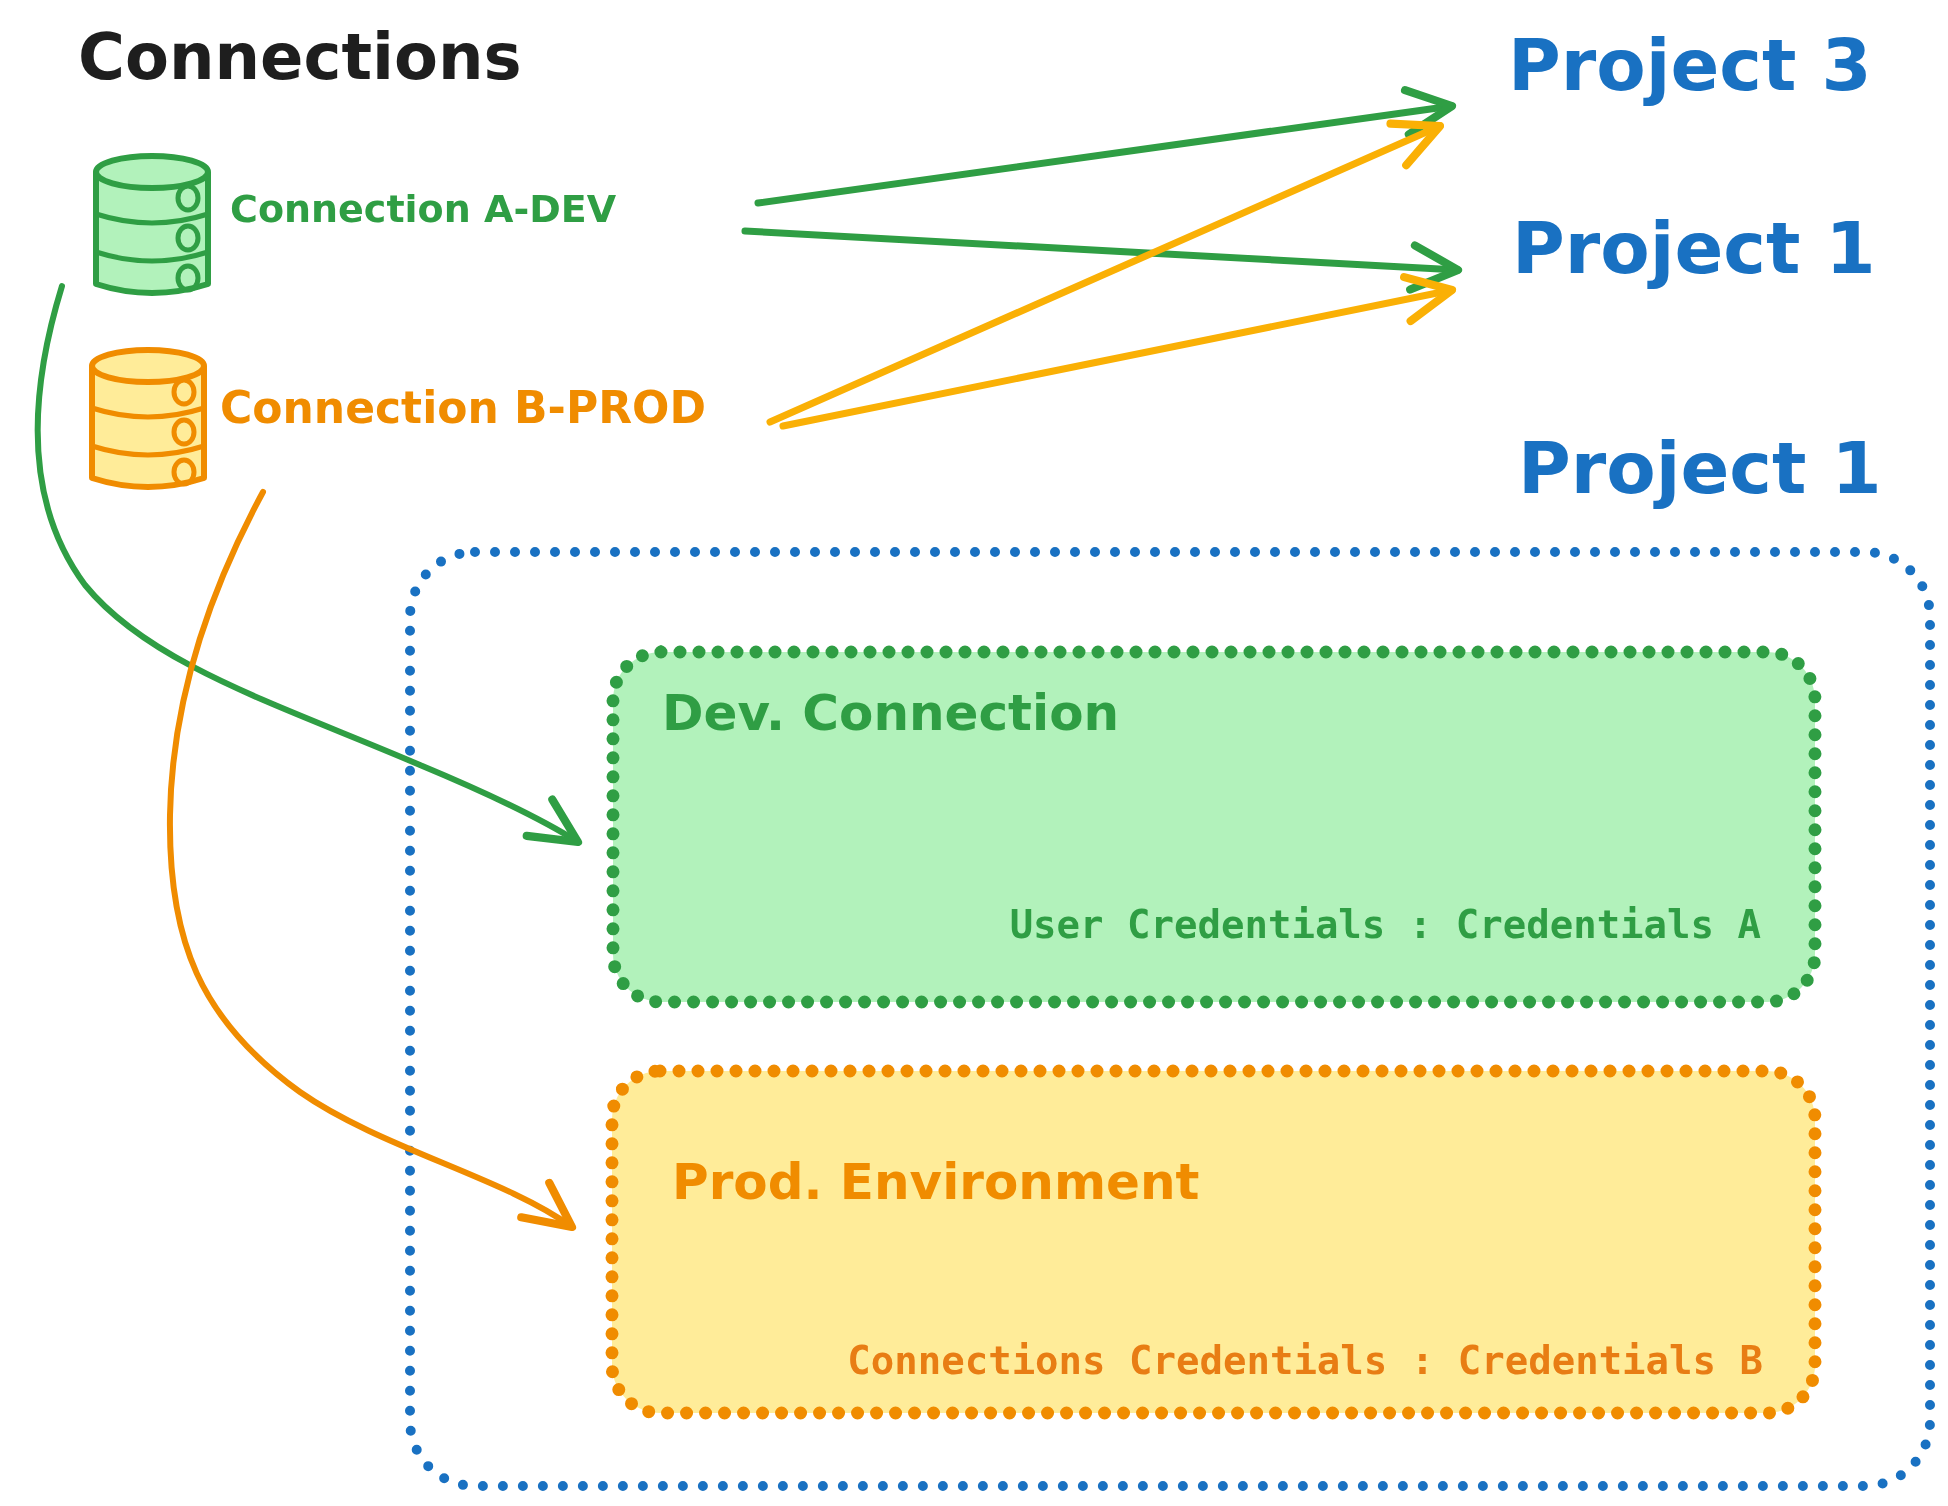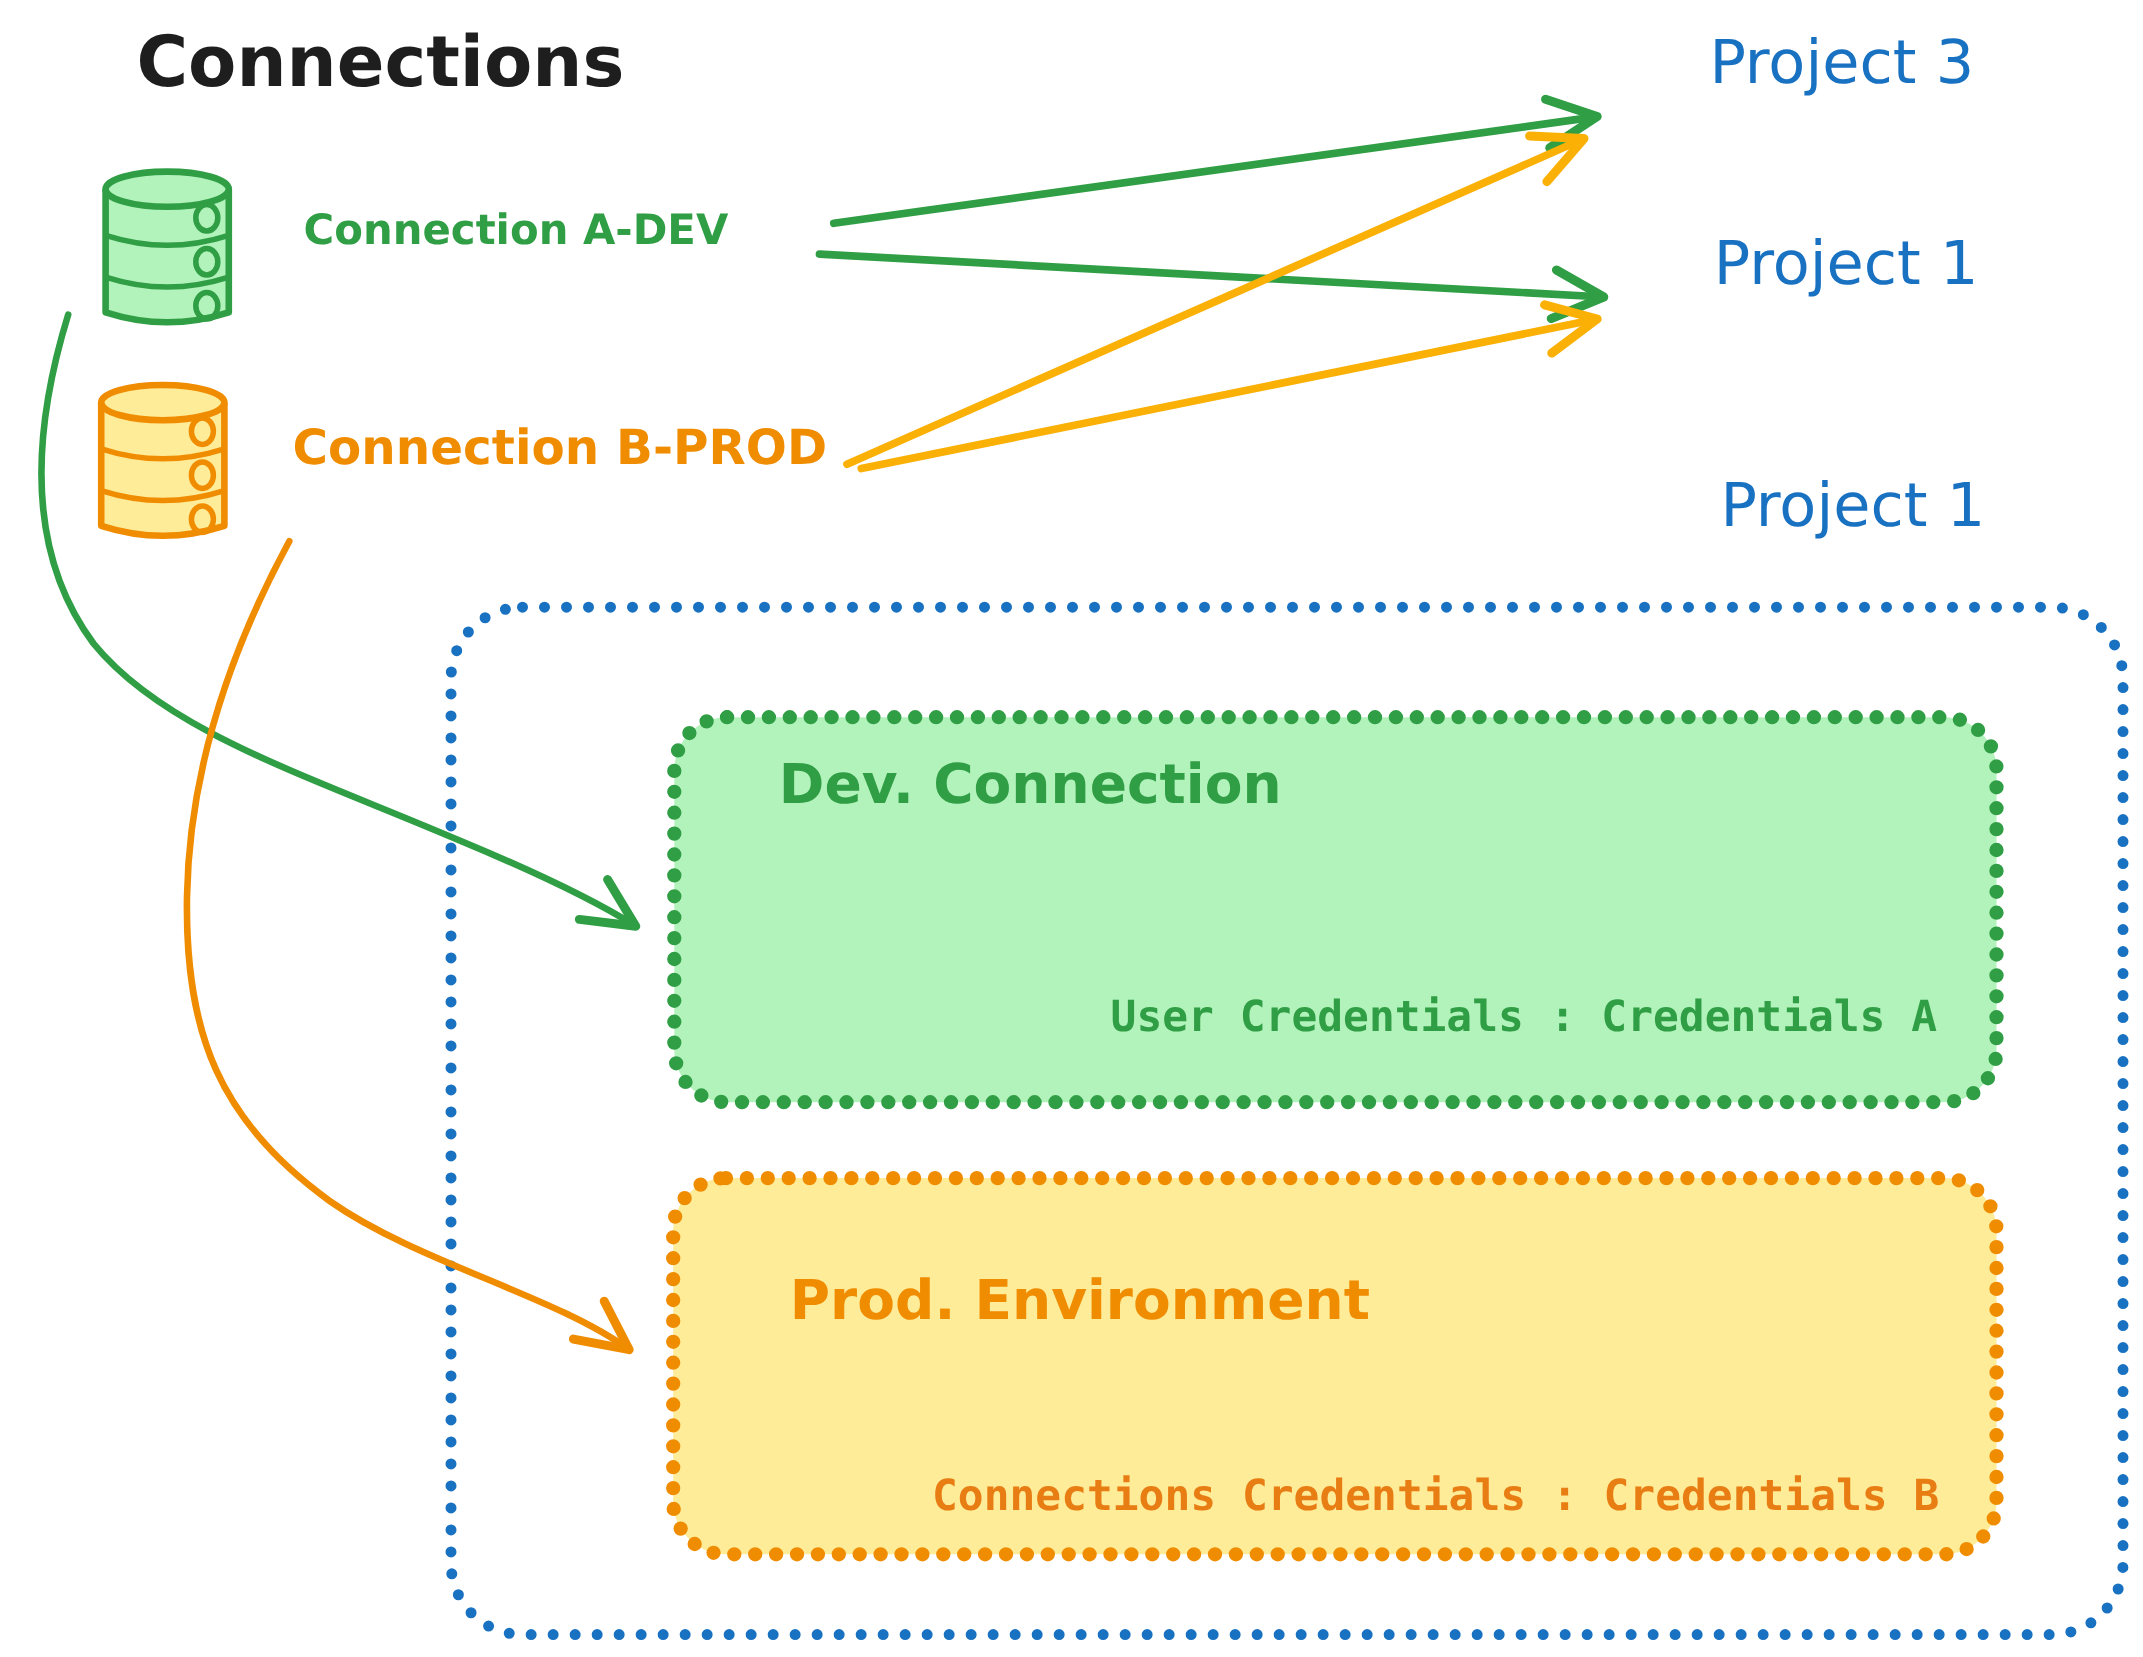--- a/index.html
+++ b/index.html
@@ -1,25 +1,25 @@
 <!DOCTYPE html>
 <html style="--c-ink: #1e1e1e; --c-blue: #1971c2; --c-green: #2f9e44; --c-green_fill: #b2f2bb; --c-orange: #f08c00; --c-orange_fill: #ffec99; --c-yellow: #fab005; --c-orange_text: #e87d14;"><head>
 <meta charset="utf-8">
 <style>
   html,body{margin:0;padding:0;background:#ffffff;}
   .canvas{
     position:relative;width:1948px;height:1506px;background:#ffffff;overflow:hidden;
     font-family:"DejaVu Sans",sans-serif;
   }
   .layer{position:absolute;left:0;top:0;width:100%;height:100%;}
-  .txt{position:absolute;white-space:nowrap;line-height:1;margin-left:46px;}
+  .txt{position:absolute;white-space:nowrap;line-height:1;}
   .t-title{left:78px;top:25px;font-size:64px;font-weight:600;color:var(--c-ink);}
   .t-conn-a{left:230px;top:190px;font-size:38px;font-weight:600;color:var(--c-green);}
   .t-conn-b{left:220px;top:386px;font-size:44px;font-weight:600;color:var(--c-orange);}
-  .t-proj{font-weight:400;font-size:55px;color:var(--c-blue);}
+  .t-proj{font-weight:700;font-size:72px;color:var(--c-blue);}
   .t-proj3{left:1508px;top:29px;}
   .t-proj2{left:1512px;top:212px;}
   .t-proj1{left:1518px;top:432px;text-align:right;}
   .t-env{font-size:50px;font-weight:600;}
   .t-env-dev{left:662px;top:688px;color:var(--c-green);}
   .t-env-prod{left:672px;top:1157px;color:var(--c-orange);}
   .t-cred{font-family:"DejaVu Sans Mono",monospace;font-size:39px;font-weight:600;}
   .t-cred-a{right:187px;top:905px;color:var(--c-green);}
   .t-cred-b{right:185px;top:1341px;color:var(--c-orange_text);}
 </style>

